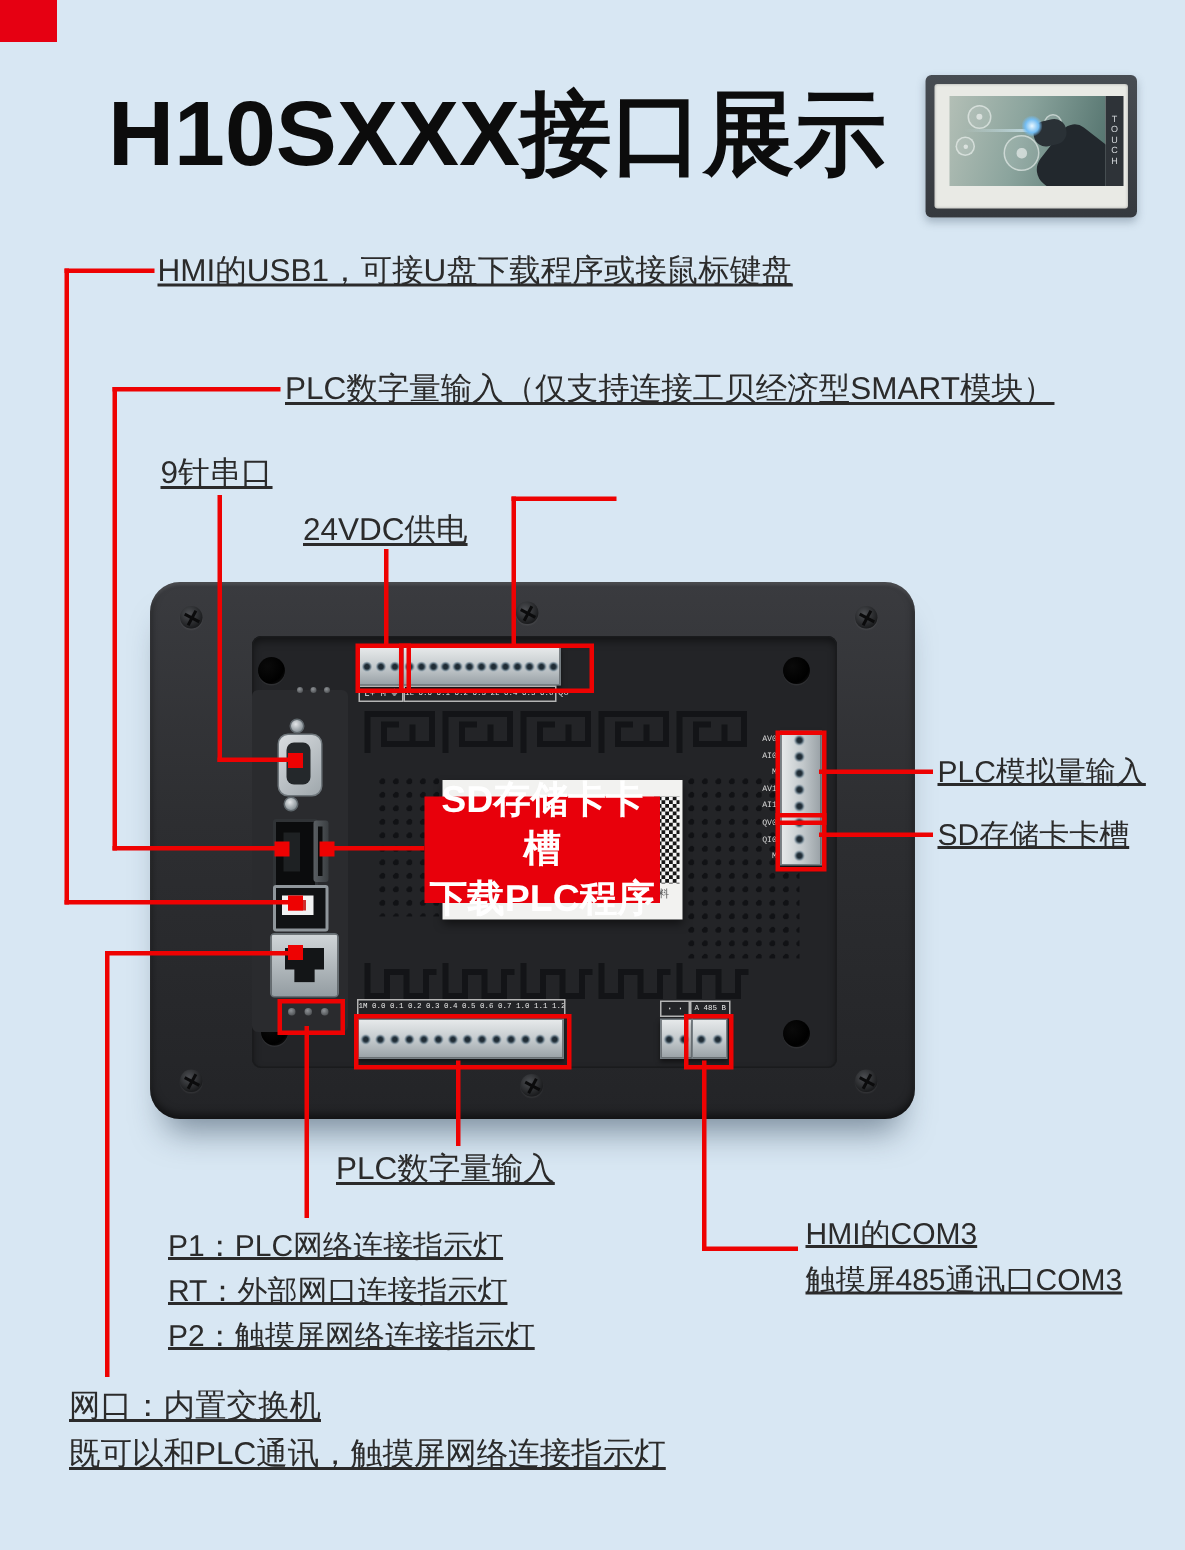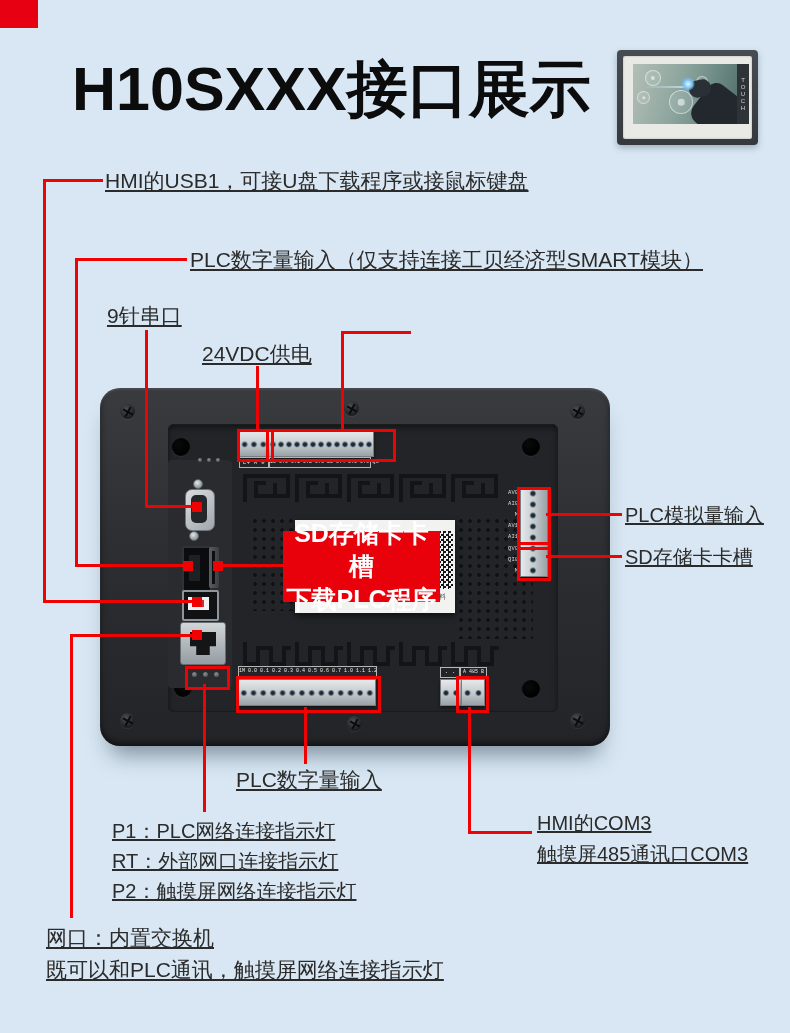--- a/index.html
+++ b/index.html
@@ -280,21 +280,21 @@
   <div class="rdot" style="left:213px;top:561px;"></div>
   <div class="rdot" style="left:192px;top:597px;"></div>
   <div class="rdot" style="left:192px;top:630px;"></div>
 
   <div class="lbl" style="left:105px;top:167px;">HMI的USB1，可接U盘下载程序或接鼠标键盘</div>
   <div class="lbl" style="left:190px;top:246px;">PLC数字量输入（仅支持连接工贝经济型SMART模块）</div>
   <div class="lbl" style="left:107px;top:302px;">9针串口</div>
   <div class="lbl" style="left:202px;top:340px;">24VDC供电</div>
   <div class="lbl lbl-sm" style="left:625px;top:502px;">PLC模拟量输入</div>
   <div class="lbl lbl-sm" style="left:625px;top:544px;">SD存储卡卡槽</div>
-  <div class="lbl" style="left:236px;top:766px;">PLC数字量输入</div>
+  <div class="lbl" style="left:224px;top:766px;">PLC数字量输入</div>
 
   <div class="lbl lbl-sm" style="left:112px;top:816px;line-height:30px;">
     <div>P1：PLC网络连接指示灯</div>
     <div>RT：外部网口连接指示灯</div>
     <div>P2：触摸屏网络连接指示灯</div>
   </div>
 
   <div class="lbl lbl-sm" style="left:537px;top:808px;line-height:31px;">
     <div>HMI的COM3</div>
     <div>触摸屏485通讯口COM3</div>

